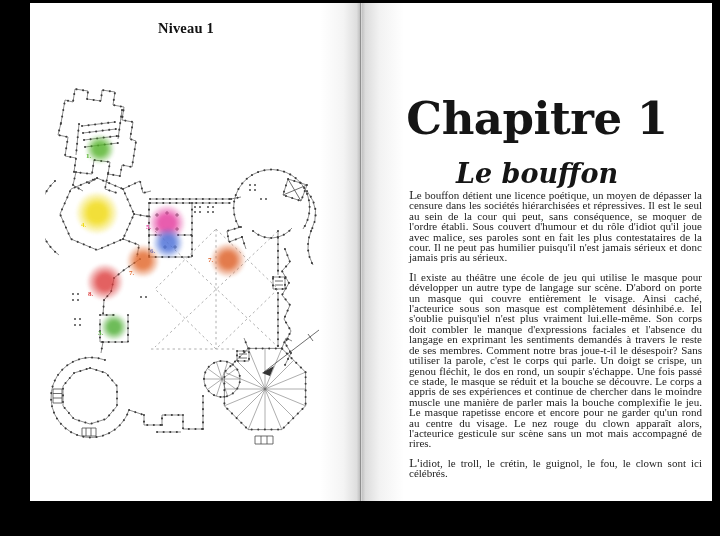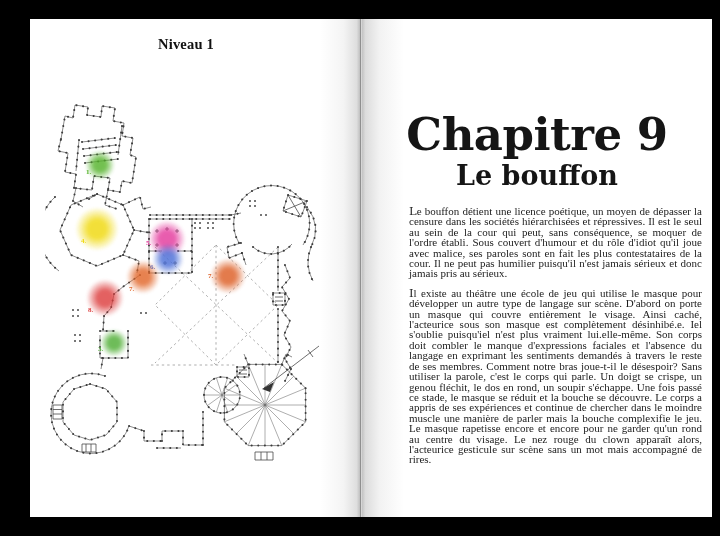--- a/index.html
+++ b/index.html
@@ -1,20 +1,20 @@
 <!DOCTYPE html>
 <html><head>
 <meta charset="utf-8">
 <style>
   html,body{margin:0;padding:0;}
   body{
     width:720px;height:536px;background:#000;position:relative;overflow:hidden;
     font-family:"Liberation Serif","DejaVu Serif",serif;
   }
-  .book{position:absolute;left:30px;top:19px;width:681px;height:498px;}
+  .book{position:absolute;left:30px;top:3px;width:681px;height:498px;}
   .page{position:absolute;top:0;height:498px;}
   .page-left{
     left:0;width:330px;
     background:linear-gradient(to right,#ffffff 0%,#ffffff 88%,#f4f4f4 95%,#dedede 99%,#bfbfbf 100%);
     border-right:1px solid #8f8f8f;
   }
   .page-right{
     left:331px;width:350px;
     background:linear-gradient(to left,#ffffff 0%,#ffffff 88%,#f2f2f2 95%,#dcdcdc 99%,#c2c2c2 100%);
     border-left:1px solid #d6d6d6;
@@ -37,21 +37,21 @@
     position:absolute;font-size:7px;font-weight:bold;
     font-family:"Liberation Serif",serif;line-height:7px;
   }
   .chapter{position:absolute;left:22px;top:92px;width:306px;text-align:center;color:#151515;}
   .chapter-title{
     font-family:"DejaVu Serif","Liberation Serif",serif;
     font-size:45px;font-weight:bold;line-height:48px;letter-spacing:-0.5px;
   }
   .chapter-subtitle{
     font-family:"DejaVu Serif","Liberation Serif",serif;
-    font-size:27px;font-weight:bold;line-height:30px;margin-top:2px;
+    font-size:27px;font-weight:bold;font-style:italic;line-height:30px;margin-top:16px;
   }
   .bodytext{
     position:absolute;left:47px;top:187px;width:293px;
     font-size:11px;line-height:10.4px;color:#1c1c1c;
     text-align:justify;
   }
   .bodytext p{margin:0 0 9px 0;}
   .bodytext p::first-letter{
     font-family:"DejaVu Serif",serif;font-size:11.5px;font-weight:500;
   }
@@ -272,22 +272,23 @@
           <div class="blob" style="left: 41px; top: 184px; width: 38px; height: 38px; background: radial-gradient(circle, rgb(221, 63, 63) 0%, rgb(221, 63, 63) 28%, rgba(221, 63, 63, 0) 70%);"></div>
           <span class="blob-label" style="color: rgb(221, 63, 63); left: 43px; top: 212px;">8.</span>
           <div class="blob" style="left: 55px; top: 234px; width: 28px; height: 28px; background: radial-gradient(circle, rgb(79, 174, 53) 0%, rgb(79, 174, 53) 28%, rgba(79, 174, 53, 0) 70%);"></div>
           <span class="blob-label" style="color: rgb(79, 174, 53); left: 53px; top: 251px;">3.</span>
         </div>
     </div>
   </div>
 
   <div class="page page-right">
     <div class="chapter">
-      <div class="chapter-title">Chapitre 9</div>
+      <div class="chapter-title">Chapitre 1</div>
       <div class="chapter-subtitle">Le bouffon</div>
     </div>
     <div class="bodytext">
       <p>Le bouffon détient une licence poétique, un moyen de dépasser la censure dans les sociétés hiérarchisées et répressives. Il est le seul au sein de la cour qui peut, sans conséquence, se moquer de l'ordre établi. Sous couvert d'humour et du rôle d'idiot qu'il joue avec malice, ses paroles sont en fait les plus contestataires de la cour. Il ne peut pas humilier puisqu'il n'est jamais sérieux et donc jamais pris au sérieux.</p>
       <p>Il existe au théâtre une école de jeu qui utilise le masque pour développer un autre type de langage sur scène. D'abord on porte un masque qui couvre entièrement le visage. Ainsi caché, l'acteurice sous son masque est complètement désinhibé.e. Iel s'oublie puisqu'iel n'est plus vraiment lui.elle-même. Son corps doit combler le manque d'expressions faciales et l'absence du langage en exprimant les sentiments demandés à travers le reste de ses membres. Comment notre bras joue-t-il le désespoir? Sans utiliser la parole, c'est le corps qui parle. Un doigt se crispe, un genou fléchit, le dos en rond, un soupir s'échappe. Une fois passé ce stade, le masque se réduit et la bouche se découvre. Le corps a appris de ses expériences et continue de chercher dans le moindre muscle une manière de parler mais la bouche complexifie le jeu. Le masque rapetisse encore et encore pour ne garder qu'un rond au centre du visage. Le nez rouge du clown apparaît alors, l'acteurice gesticule sur scène sans un mot mais accompagné de rires.</p>
+      <p>L'idiot, le troll, le crétin, le guignol, le fou, le clown sont ici célébrés.</p>
     </div>
   </div>
 
 </div>
 
 </body></html>

